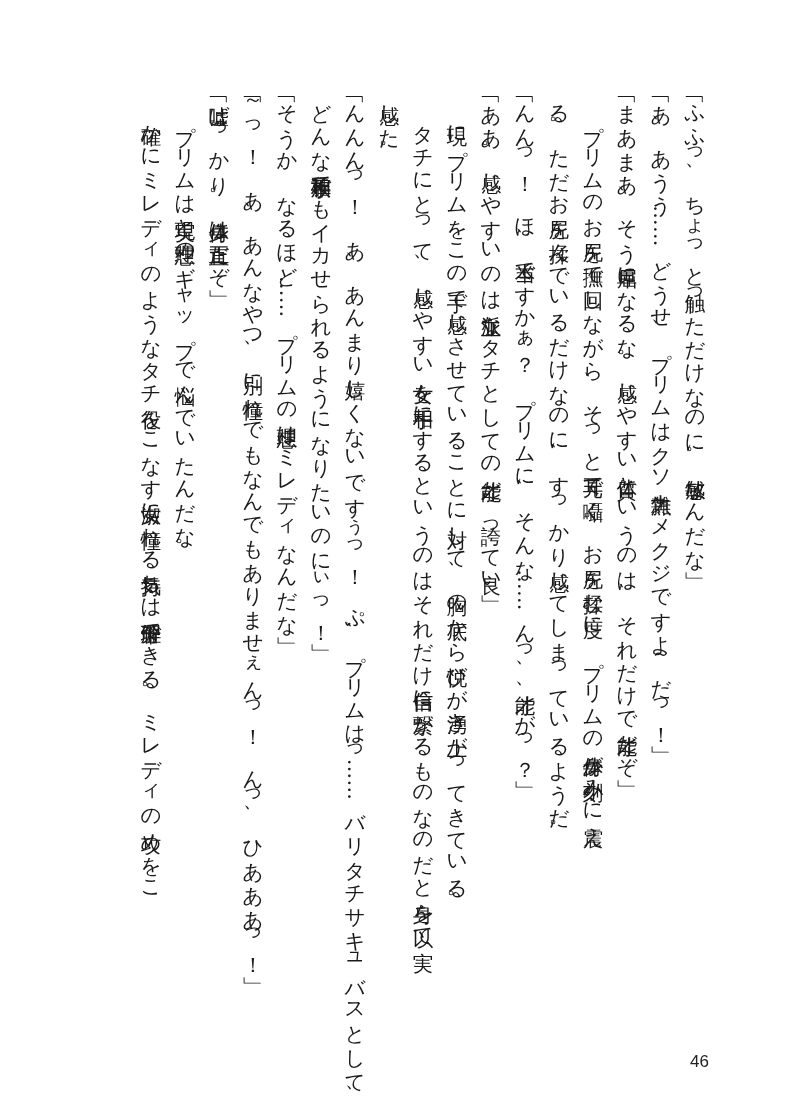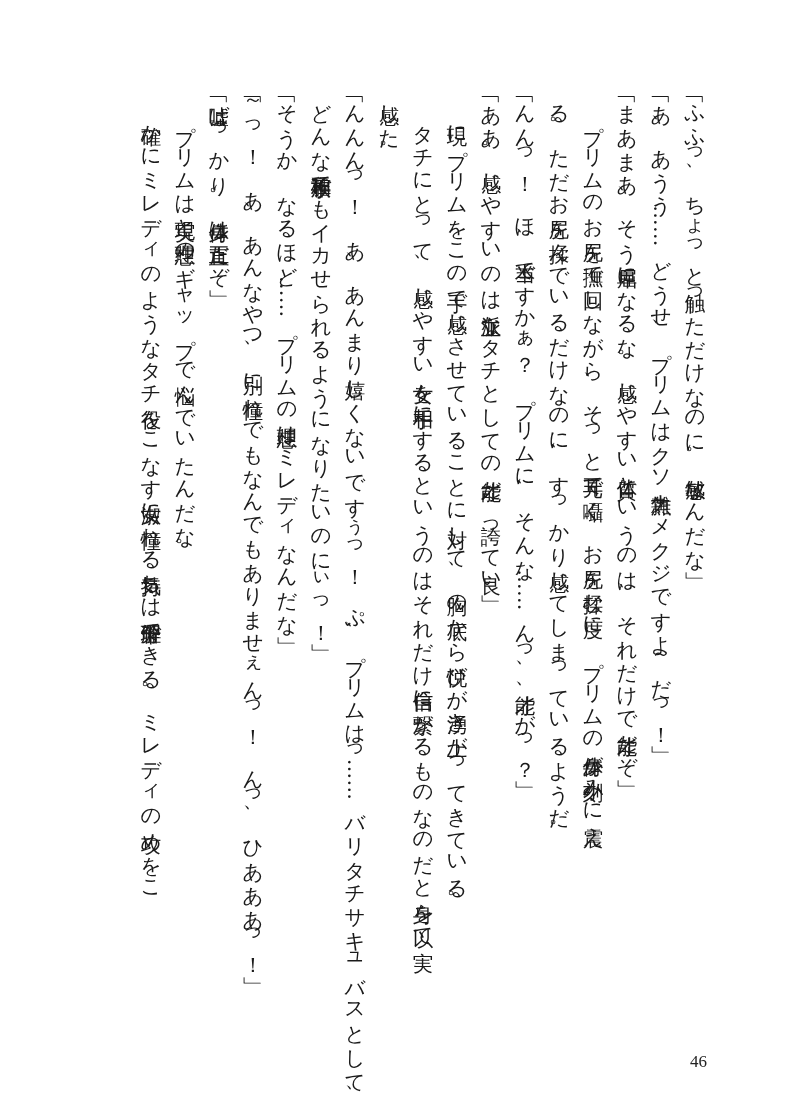--- a/index.html
+++ b/index.html
@@ -16,21 +16,21 @@
     font-size: 20.5px;
     line-height: 34px;
     color: #1a1a1a;
     letter-spacing: 0.2px;
   }
   .line { display: block; white-space: pre; margin: 0; }
   .page-number {
     position: absolute;
     left: 690px;
     top: 1052px;
-    font-family: Liberation Serif, serif;
+    font-family: Liberation Sans, sans-serif;
     font-size: 17px;
     color: #222;
   }
 </style>
 </head>
 <body>
 
 <div class="page">
   <div class="text-block">
     <p class="line">「ふふっ、ちょっと触っただけなのに。敏感なんだな」</p>

